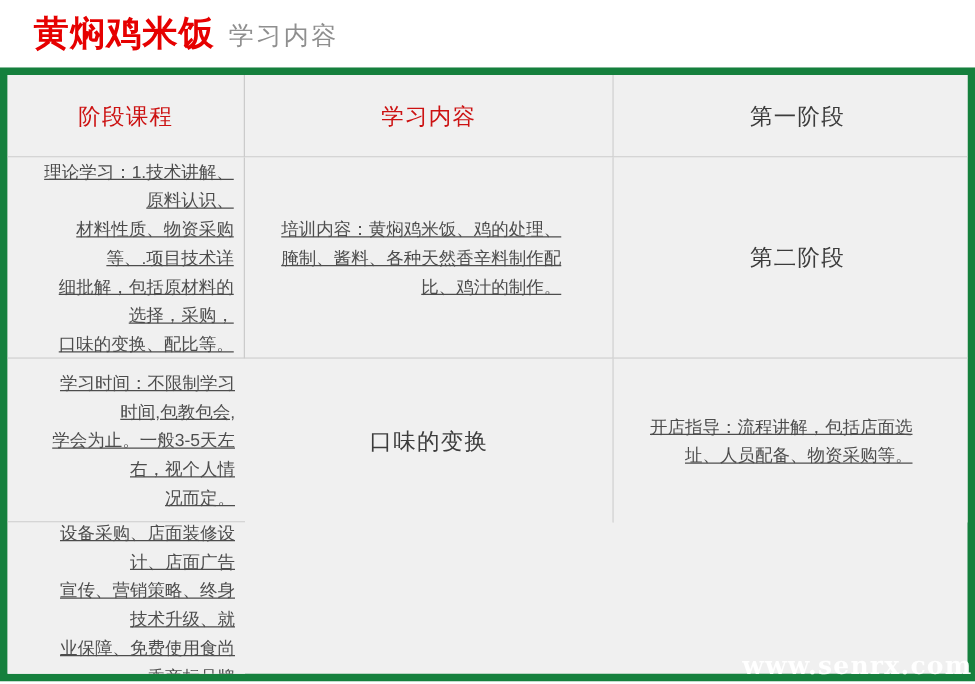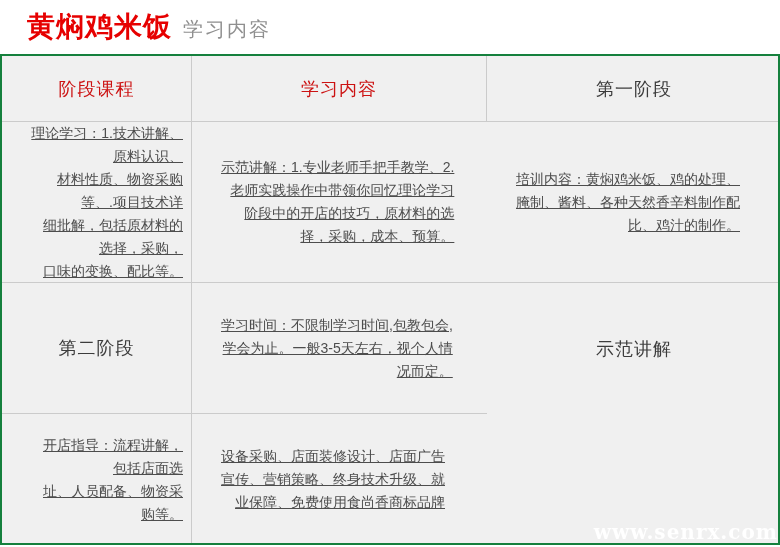--- a/index.html
+++ b/index.html
@@ -45,21 +45,21 @@
     letter-spacing: 2px;
     line-height: 1;
   }
   
   .course-table {
     position: absolute;
     top: 54px; left: 0;
     width: 780px;
     height: 491px;
     box-sizing: border-box;
-    border: 2px solid #15803d;
+    border: 6px solid #15803d;
     background: #f0f0f0;
     display: grid;
     grid-template-columns: 190px 295px 295px;
     grid-template-rows: 66px 161px 131px 131px;
     overflow: hidden;
   }
   .cell {
     box-sizing: border-box;
     border-right: 1px solid #cbcbcb;
     border-bottom: 1px solid #cbcbcb;
@@ -130,43 +130,37 @@
 
     <div class="cell stage-cell">
       <span>第一阶段</span>
     </div>
     <div class="cell text-cell">
       <div class="wrap">理论学习：1.技术讲解、原料认识、
 材料性质、物资采购等、.项目技术详
 细批解，包括原材料的选择，采购，
 口味的变换、配比等。</div>
     </div>
-    <div class="cell text-cell last-col">
-      <div class="wrap">示范讲解：1.专业老师手把手教学、2.
-老师实践操作中带领你回忆理论学习
-阶段中的开店的技巧，原材料的选
-择，采购，成本、预算。</div>
-    </div>
 
     <div class="cell text-cell">
       <div class="wrap">培训内容：黄焖鸡米饭、鸡的处理、
 腌制、酱料、各种天然香辛料制作配
 比、鸡汁的制作。</div>
     </div>
     <div class="cell stage-cell">
       <span>第二阶段</span>
     </div>
     <div class="cell text-cell last-col">
       <div class="wrap">学习时间：不限制学习时间,包教包会,
 学会为止。一般3-5天左右，视个人情
 况而定。</div>
     </div>
 
     <div class="cell stage-cell last-row">
-      <span>示范讲解</span>
+      <span>口味的变换</span>
     </div>
     <div class="cell text-cell last-row">
       <div class="wrap">开店指导：流程讲解，包括店面选
 址、人员配备、物资采购等。</div>
     </div>
     <div class="cell text-cell last-col last-row">
       <div class="wrap">设备采购、店面装修设计、店面广告
 宣传、营销策略、终身技术升级、就
 业保障、免费使用食尚香商标品牌</div>
     </div>

